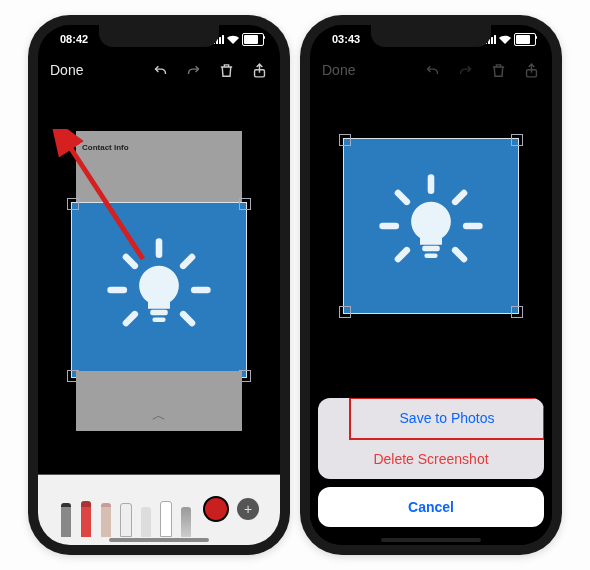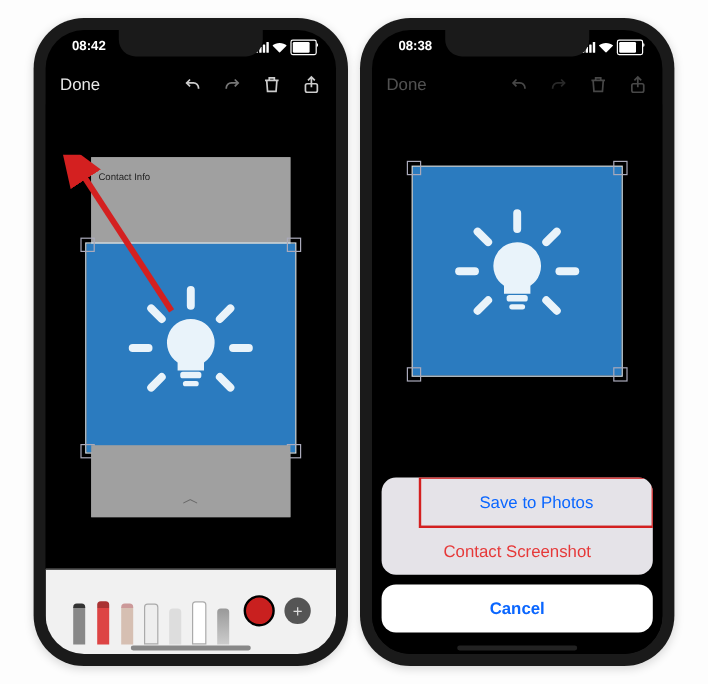--- a/index.html
+++ b/index.html
@@ -97,21 +97,21 @@
     position: relative;
   }
   .crop-area {
     width: 166px;
     height: 300px;
     background: #9c9c9c;
     position: relative;
   }
   .gray-top { position:absolute; top:0; left:0; right:0; height:72px; background:#a0a0a0; }
   .contact-label {
-    position:absolute; top:12px; left:6px; font-size:8px; font-weight:400; color:#222;
+    position:absolute; top:12px; left:6px; font-size:8px; font-weight:700; color:#222;
   }
   .blue-sq {
     position:absolute; top:72px; left:-4px; width:174px; height:174px;
     background:#2b7bbf; outline:1px solid #d8e4ec;
     display:flex; align-items:center; justify-content:center;
   }
   .handle {
     position:absolute; width:10px; height:10px; border:1px solid #aab;
     background: rgba(255,255,255,0.0);
   }
@@ -304,21 +304,21 @@
     </div>
     <div class="home-indicator"></div>
   </div>
 </div>
 
 <div class="phone">
   <div class="screen dimmed">
     <div class="notch"></div>
 
     <div class="status-bar">
-      <div class="status-left">08:38</div>
+      <div class="status-left">03:43</div>
       <div class="status-right">
         <div class="signal-bars">
           <div class="bar"></div>
             <div class="bar"></div>
             <div class="bar"></div>
             <div class="bar"></div>
         </div>
         <svg class="wifi" viewBox="0 0 12 9">
             <path d="M6 9L0 3C3 0 9 0 12 3Z" fill="#fff"></path>
           </svg>
@@ -371,20 +371,20 @@
             <rect x="42" y="68" width="16" height="5" rx="2" fill="#e9f3fa"></rect>
             <rect x="44" y="75" width="12" height="4" rx="2" fill="#e9f3fa"></rect>
           </svg>
         </div>
       </div>
     </div>
 
     <div class="sheet-overlay">
       <div class="sheet-group">
         <div class="sheet-row blue-text red-outline">Save to Photos</div>
-        <div class="sheet-row red-text">Contact Screenshot</div>
+        <div class="sheet-row red-text">Delete Screenshot</div>
       </div>
       <div class="cancel-btn">Cancel</div>
     </div>
 
     <div class="home-indicator" style="background:#222;"></div>
   </div>
 </div>
 
 </body></html>

